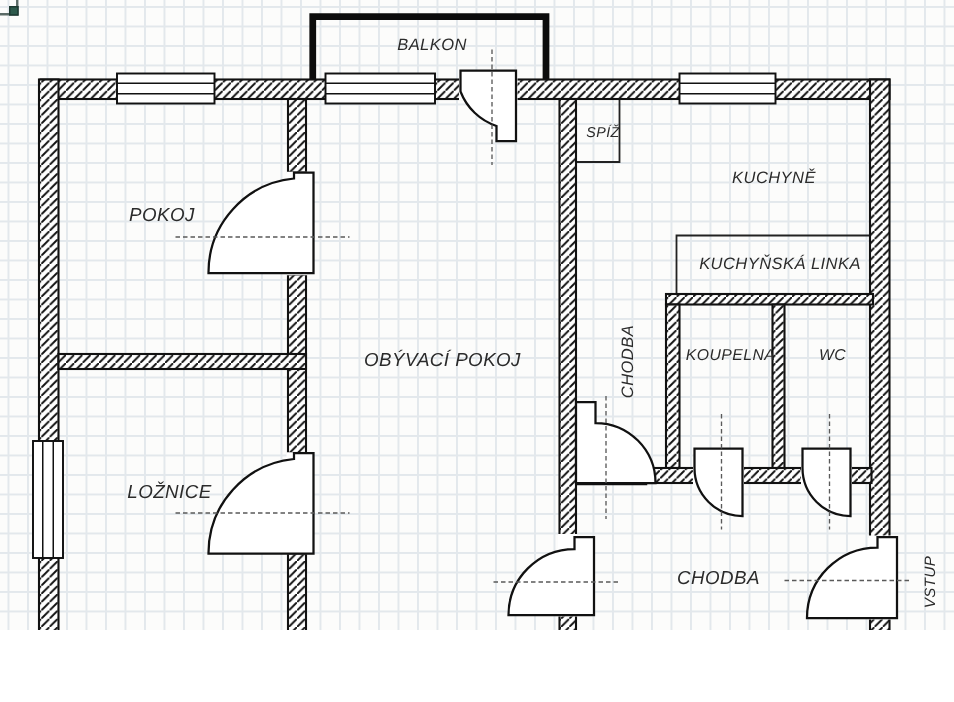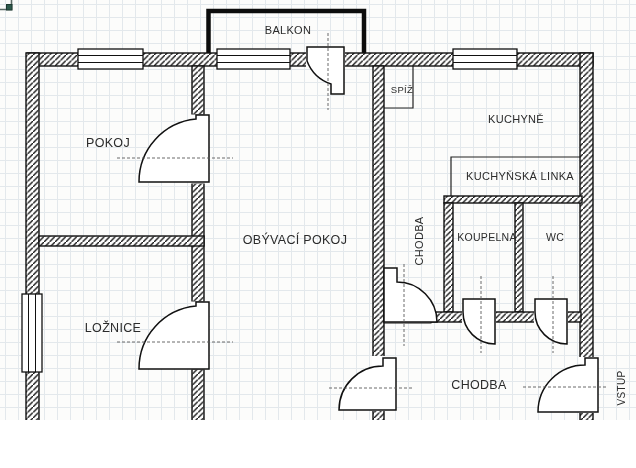--- a/index.html
+++ b/index.html
@@ -5,20 +5,21 @@
   html,body{margin:0;padding:0;background:#ffffff;}
   #stage{
     position:relative;width:636px;height:420px;overflow:hidden;
     background-color:#fcfcfb;
     background-image:
       linear-gradient(to right, #e3e8ec 1px, transparent 1px),
       linear-gradient(to bottom, #e3e8ec 1px, transparent 1px);
     background-size:13px 13px;
     background-position:5px 4px;
     font-family:"Liberation Sans", sans-serif;
+    font-style:italic;
   }
   svg{position:absolute;left:0;top:0;}
   svg text{
     font-family:"Liberation Sans", sans-serif;
     fill:#2b2b2b;
     letter-spacing:.3px;
   }
   .lbl-main{font-size:12.5px;}
   .lbl-mid{font-size:11px;}
   .lbl-sm{font-size:9.5px;}

